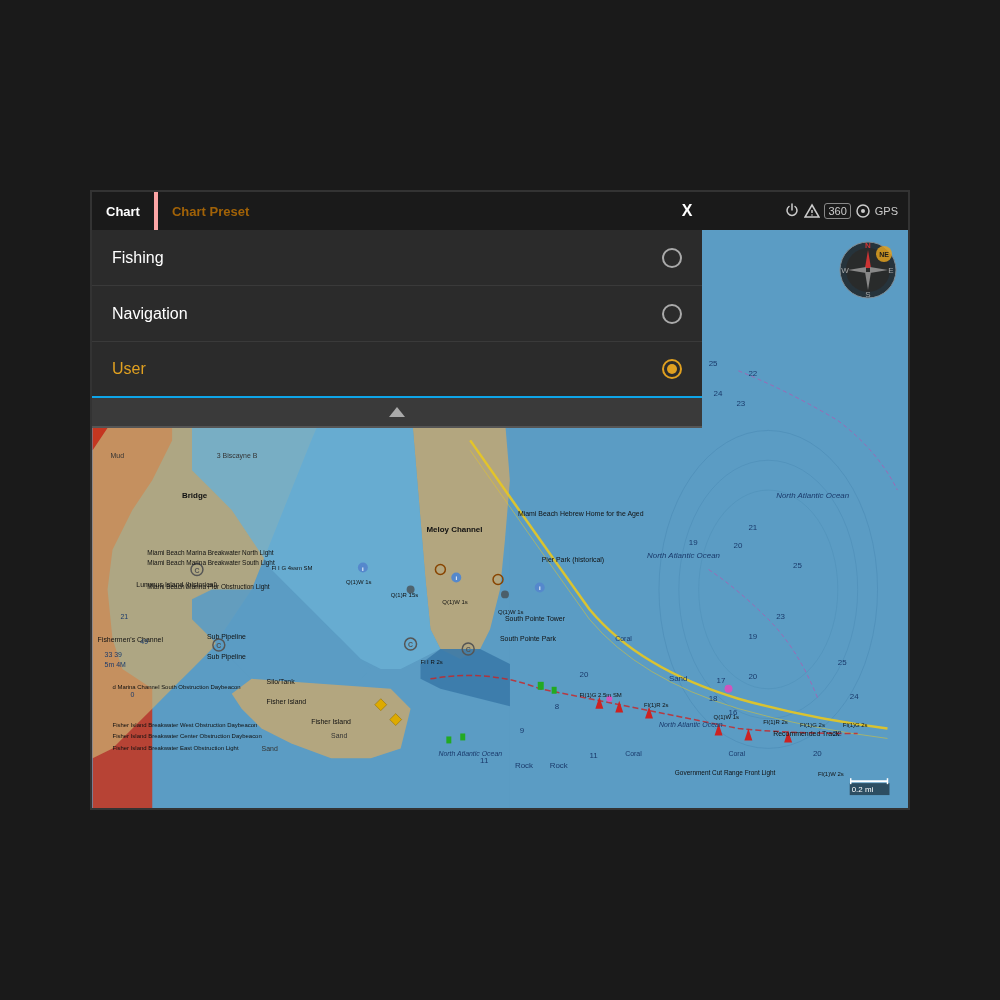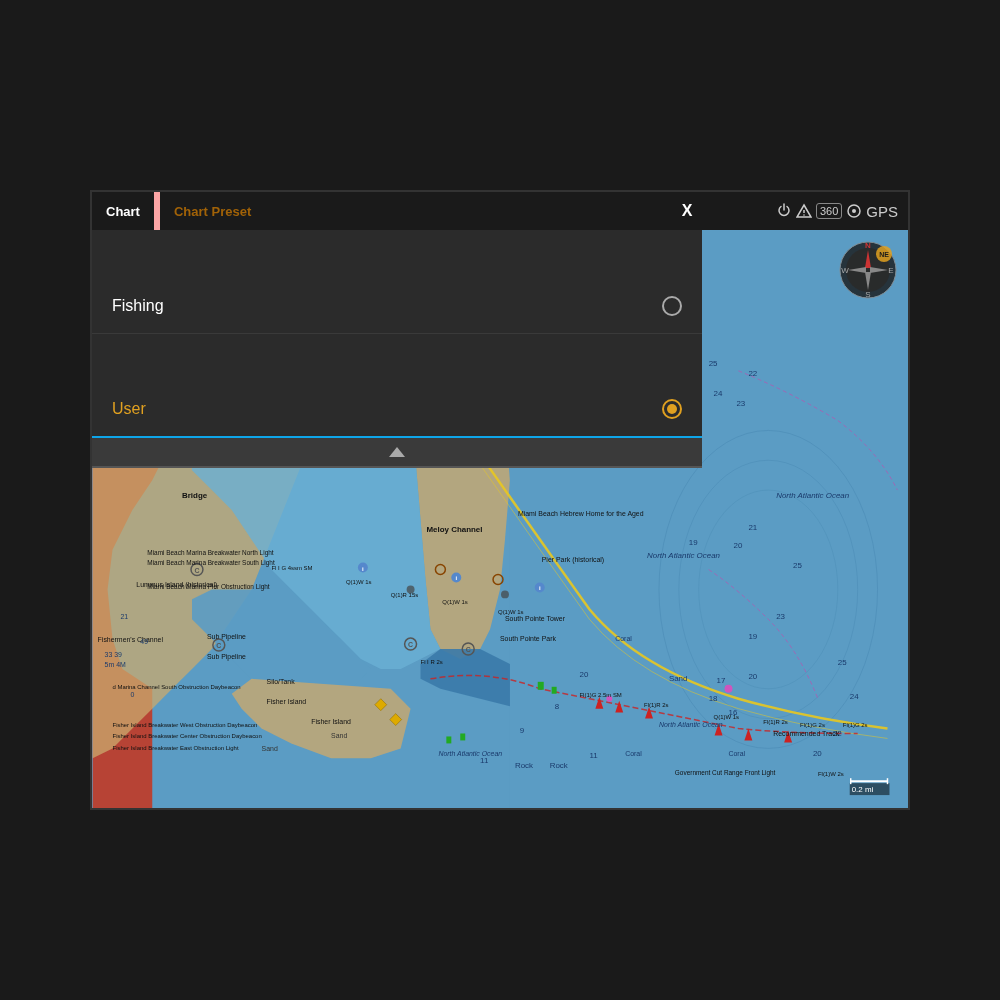--- a/index.html
+++ b/index.html
@@ -51,21 +51,21 @@
       display: flex;
       align-items: center;
       z-index: 10;
     }
 
     .top-bar-chart-label {
       color: #fff;
       font-size: 13px;
       font-weight: bold;
       padding: 0 14px;
-      border-right: 6px solid #fca5a5;
+      border-right: 4px solid #fca5a5;
       height: 100%;
       display: flex;
       align-items: center;
     }
 
     .top-bar-preset-title {
       color: #a16207;
       font-size: 13px;
       font-weight: bold;
       padding: 0 14px;
@@ -96,21 +96,20 @@
     }
 
     .dropdown-item {
       display: flex;
       align-items: center;
       justify-content: space-between;
       padding: 0 20px;
       height: 56px;
       border-bottom: 1px solid #3a3a3a;
       cursor: pointer;
-      margin-top: 48px;
     }
 
     .dropdown-item.selected {
       border-bottom: 2px solid #0ea5e9;
     }
 
     .dropdown-item-label {
       font-size: 16px;
       color: #fff;
     }
@@ -199,21 +198,21 @@
 
     .badge-360 {
       font-size: 11px;
       color: #ccc;
       border: 1px solid #888;
       border-radius: 3px;
       padding: 1px 3px;
     }
 
     .gps-label {
-      font-size: 15px;
+      font-size: 11px;
       color: #ccc;
     }
   </style>
 </head>
 <body>
 
 <div class="screen-wrapper">
 
   <div class="map-bg">
     <svg class="map-svg" viewBox="0 0 820 620" xmlns="http://www.w3.org/2000/svg">
@@ -442,20 +441,24 @@
     </div>
   </div>
 
   <div class="dropdown-panel">
 
     <div class="dropdown-item">
       <span class="dropdown-item-label">Fishing</span>
       <div class="radio-circle"></div>
     </div>
 
+    <div class="dropdown-item">
+      <span class="dropdown-item-label">Navigation</span>
+      <div class="radio-circle"></div>
+    </div>
 
     <div class="dropdown-item selected">
       <span class="dropdown-item-label">User</span>
       <div class="radio-circle selected"></div>
     </div>
 
     <div class="dropdown-collapse-btn">
       <div class="chevron-up"></div>
     </div>
   </div>

